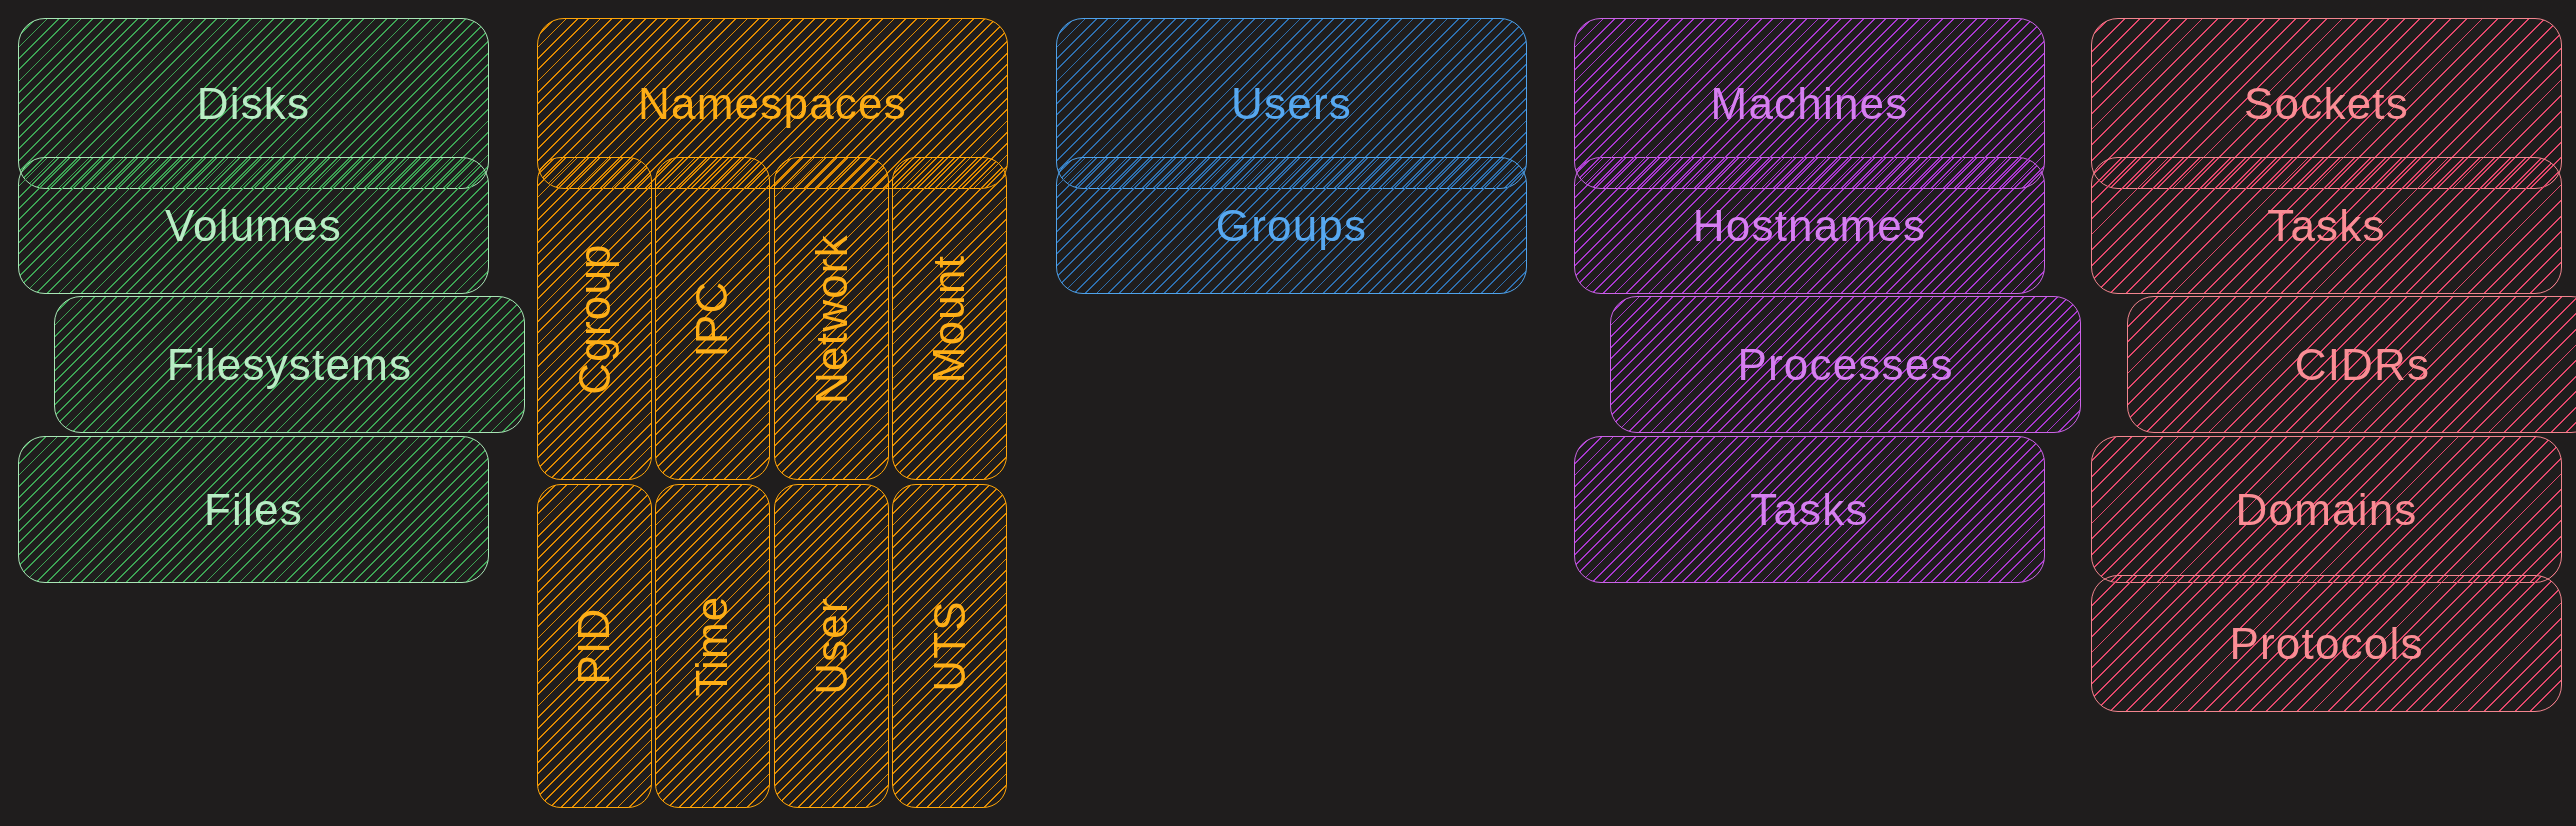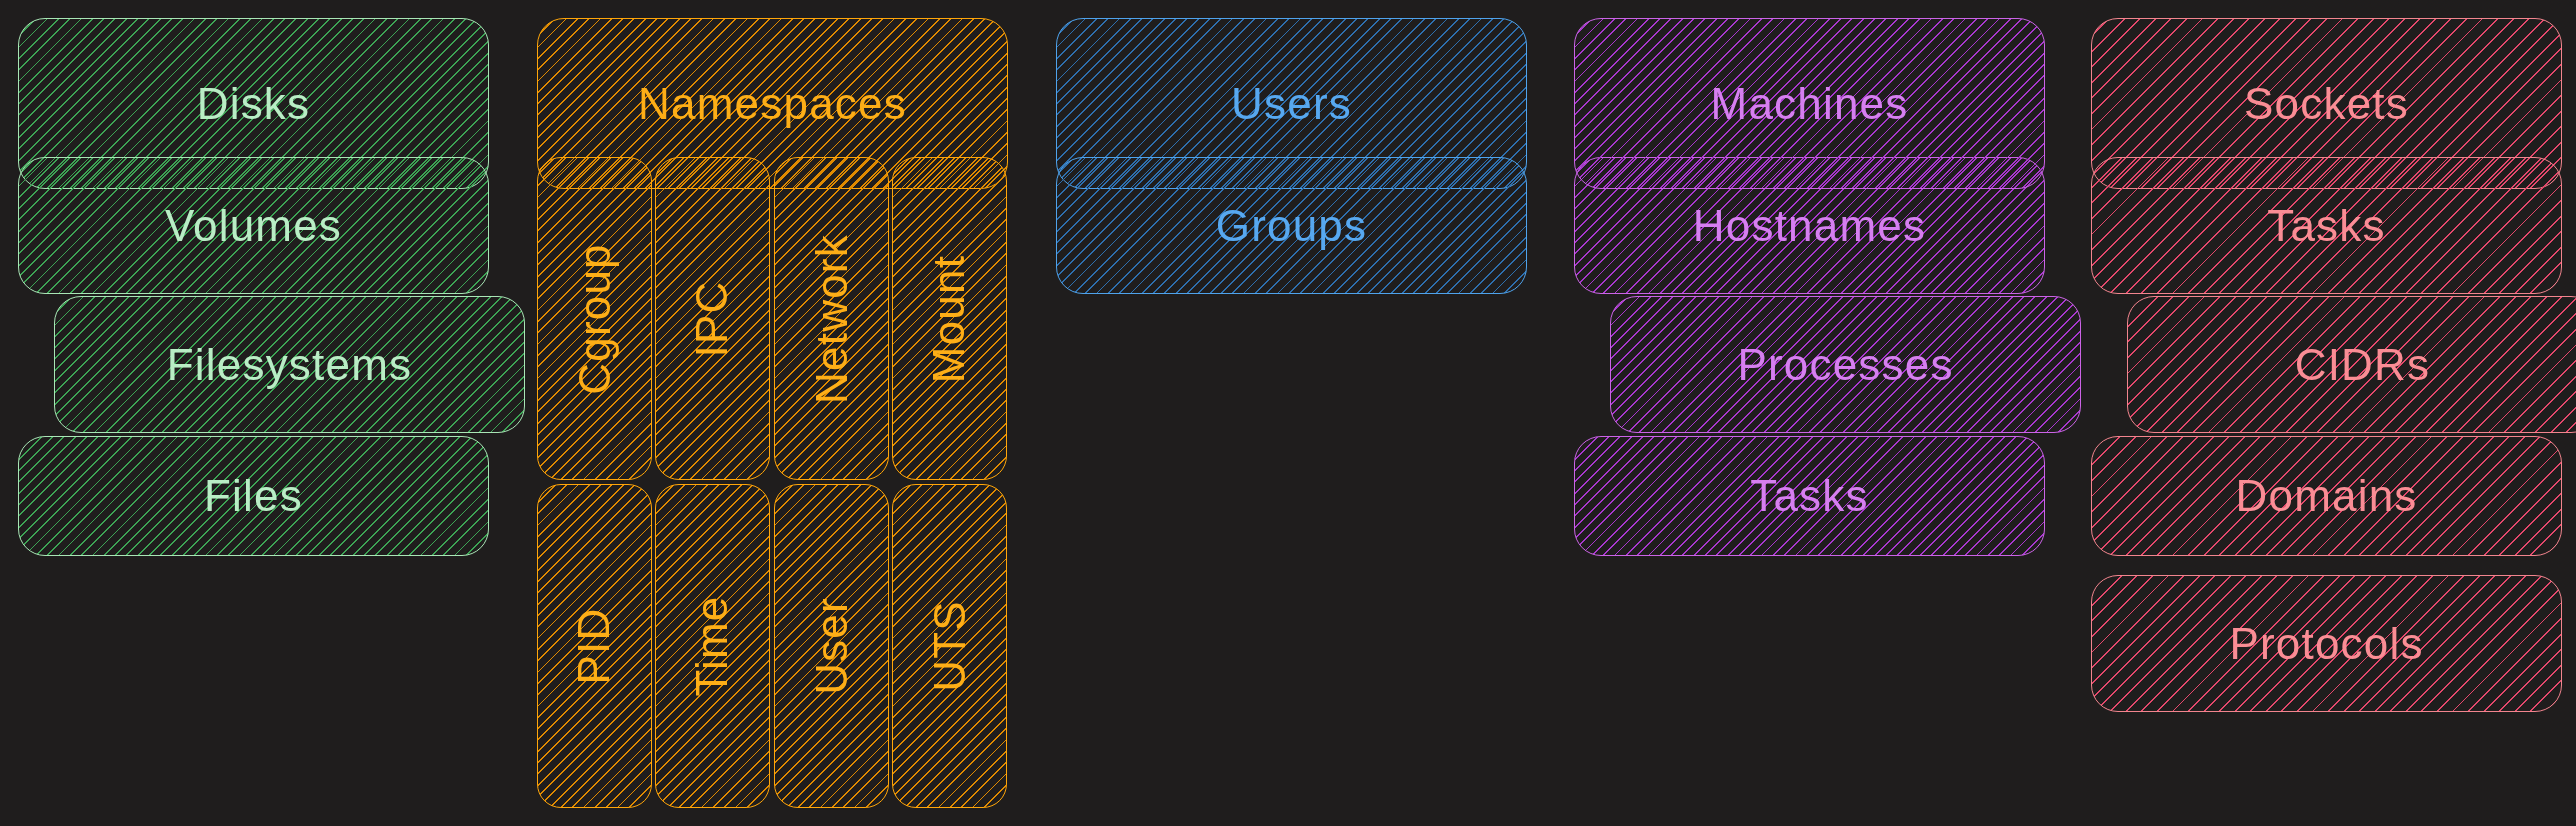--- a/index.html
+++ b/index.html
@@ -51,21 +51,21 @@
   .green  { --text:#b9edc5; --border:#a9e6b6; --hatch:#3da455; }
   .orange { --text:#fdae17; --border:#ffa60a; --hatch:#e08a00; }
   .blue   { --text:#57a8f0; --border:#4fa3ec; --hatch:#2e6fae; }
   .purple { --text:#d67ff0; --border:#cb64e6; --hatch:#a838ce; }
   .red    { --text:#fa8d95; --border:#f2858e; --hatch:#e4486c; }
 
   
   .r1 { top: 18px;  height: 171px; }
   .r2 { top: 157px; height: 137px; }
   .r3 { top: 296px; height: 137px; margin-left: 36px; }
-  .r4 { top: 436px; height: 120px; }
+  .r4 { top: 436px; height: 147px; }
   .r5 { top: 575px; height: 137px; }
 
   .cx1 { left: 18px;   width: 471px; }
   .cx2 { left: 537px;  width: 471px; }
   .cx3 { left: 1056px; width: 471px; align-items: center; }
   .cx4 { left: 1574px; width: 471px; }
   .cx5 { left: 2091px; width: 471px; }
 
   
   .nsr1 { top: 157px; height: 323px; }

